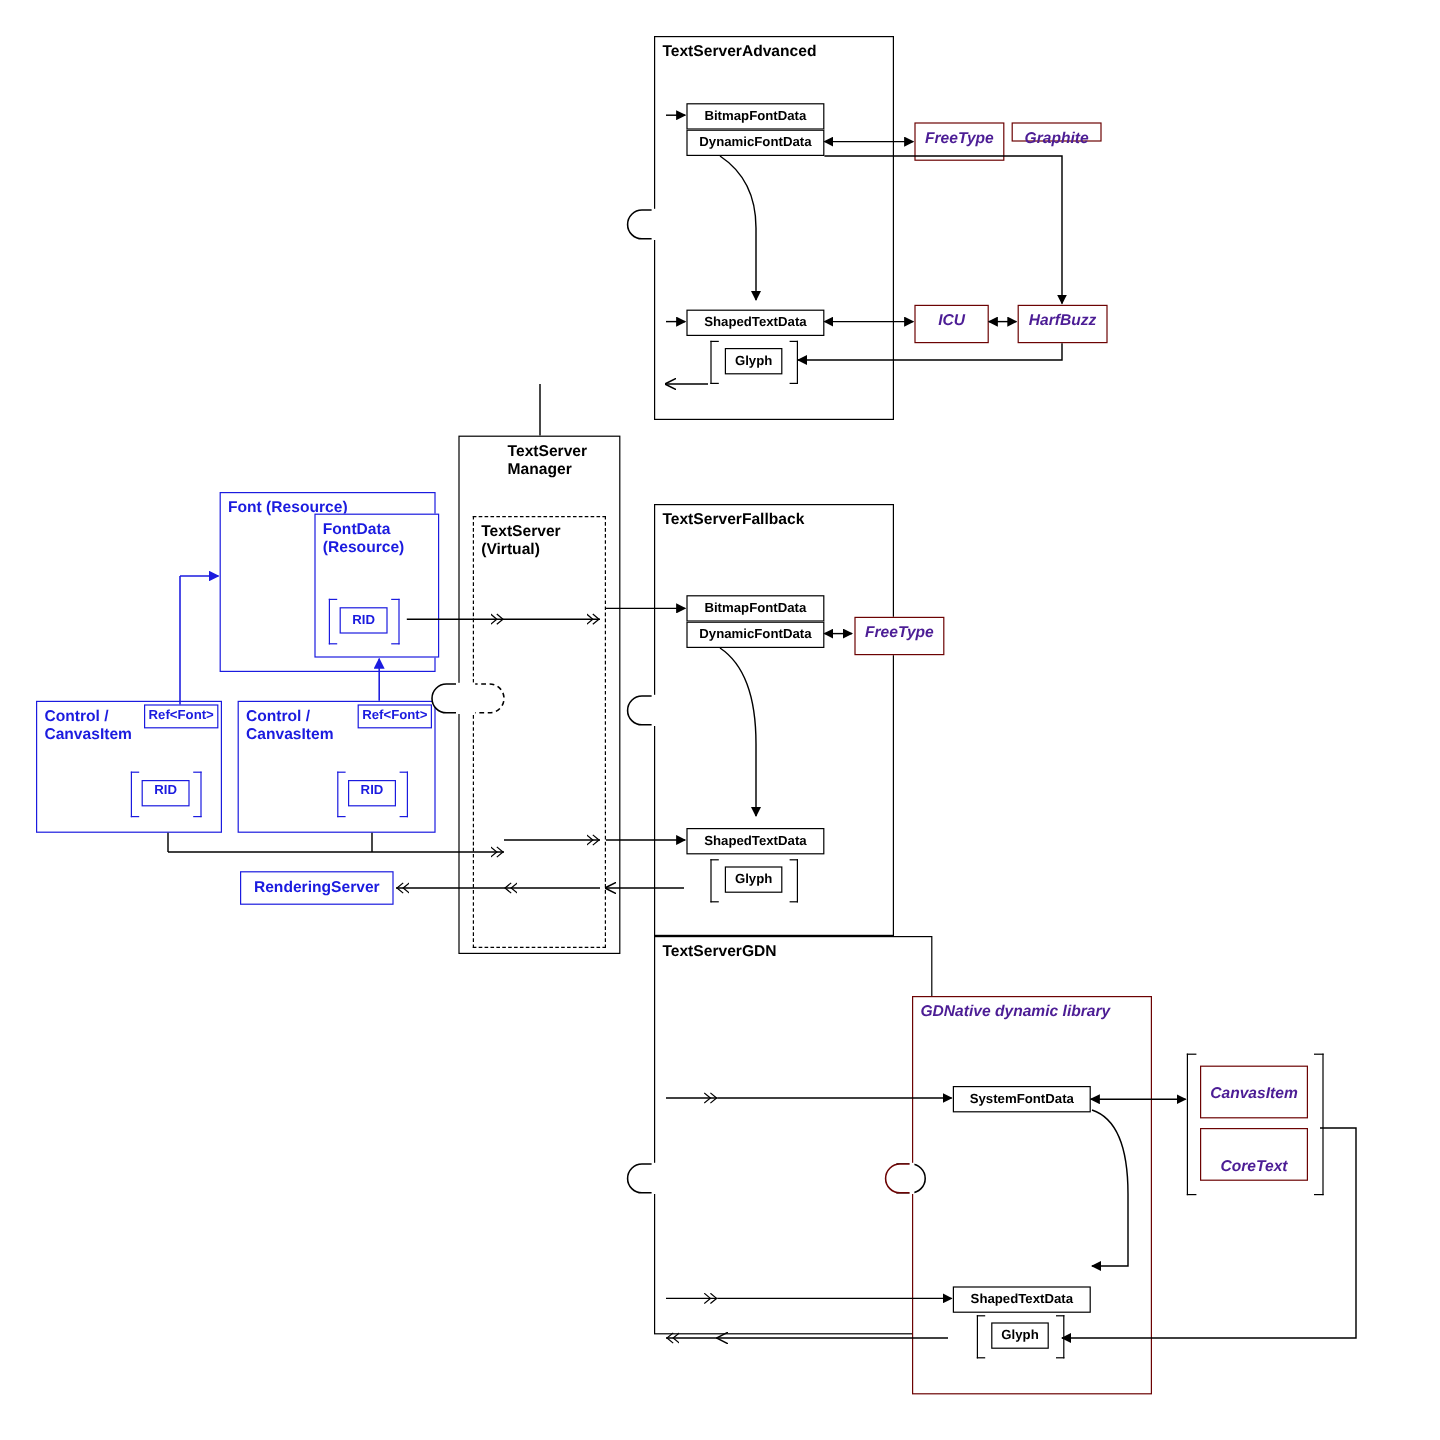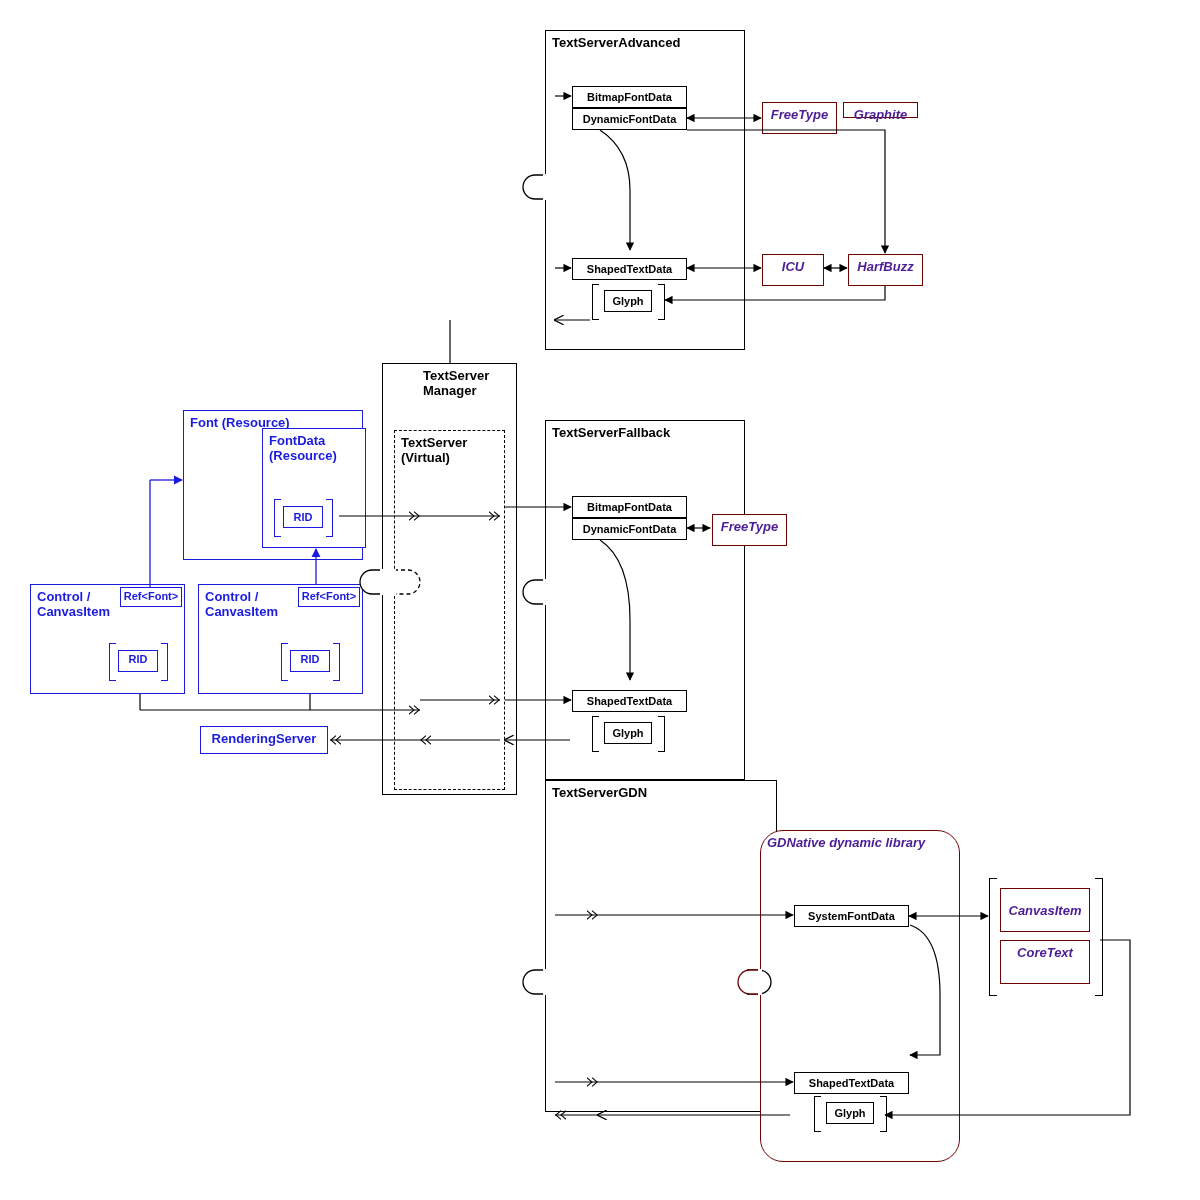--- a/index.html
+++ b/index.html
@@ -155,40 +155,40 @@
 <div class="bracket-r" style="left:658px; top:716px; width:6px; height:34px;"></div>
 
 <div class="box red center-h" style="left:712px; top:514px; width:75px; height:32px;">
   <span>FreeType</span>
 </div>
 
 <div class="box black" style="left:545px; top:780px; width:232px; height:332px;">
   <span>TextServerGDN</span>
 </div>
 
-<div class="box red" style="left:760px; top:830px; width:200px; height:332px;border-radius:23px;">
+<div class="box red" style="left:760px; top:830px; width:200px; height:332px;">
   <span>GDNative dynamic library</span>
 </div>
 
 <div class="box black small center-h" style="left:794px; top:905px; width:115px; height:22px;">
   <span>SystemFontData</span>
 </div>
 <div class="box black small center-h" style="left:794px; top:1072px; width:115px; height:22px;">
   <span>ShapedTextData</span>
 </div>
 <div class="box black small center-h" style="left:826px; top:1102px; width:48px; height:22px;">
   <span>Glyph</span>
 </div>
 <div class="bracket" style="left:814px; top:1096px; width:6px; height:34px;"></div>
 <div class="bracket-r" style="left:880px; top:1096px; width:6px; height:34px;"></div>
 
 <div class="box red center-h" style="left:1000px; top:888px; width:90px; height:44px; display:flex; align-items:center;">
   <span>CanvasItem</span>
 </div>
-<div class="box red center-h" style="left:1000px; top:940px; width:90px; height:44px; display:flex; align-items:flex-start;">
+<div class="box red center-h" style="left:1000px; top:940px; width:90px; height:44px; display:flex; align-items:flex-end;">
   <span>CoreText</span>
 </div>
 <div class="bracket" style="left:989px; top:878px; width:7px; height:116px;"></div>
 <div class="bracket-r" style="left:1095px; top:878px; width:7px; height:116px;"></div>
 
 <svg class="overlay">
   <defs>
     <marker id="arr" viewBox="0 0 10 10" refX="9" refY="5" markerWidth="7" markerHeight="7" orient="auto-start-reverse">
       <path d="M0,0 L10,5 L0,10 Z" fill="#000"></path>
     </marker>

